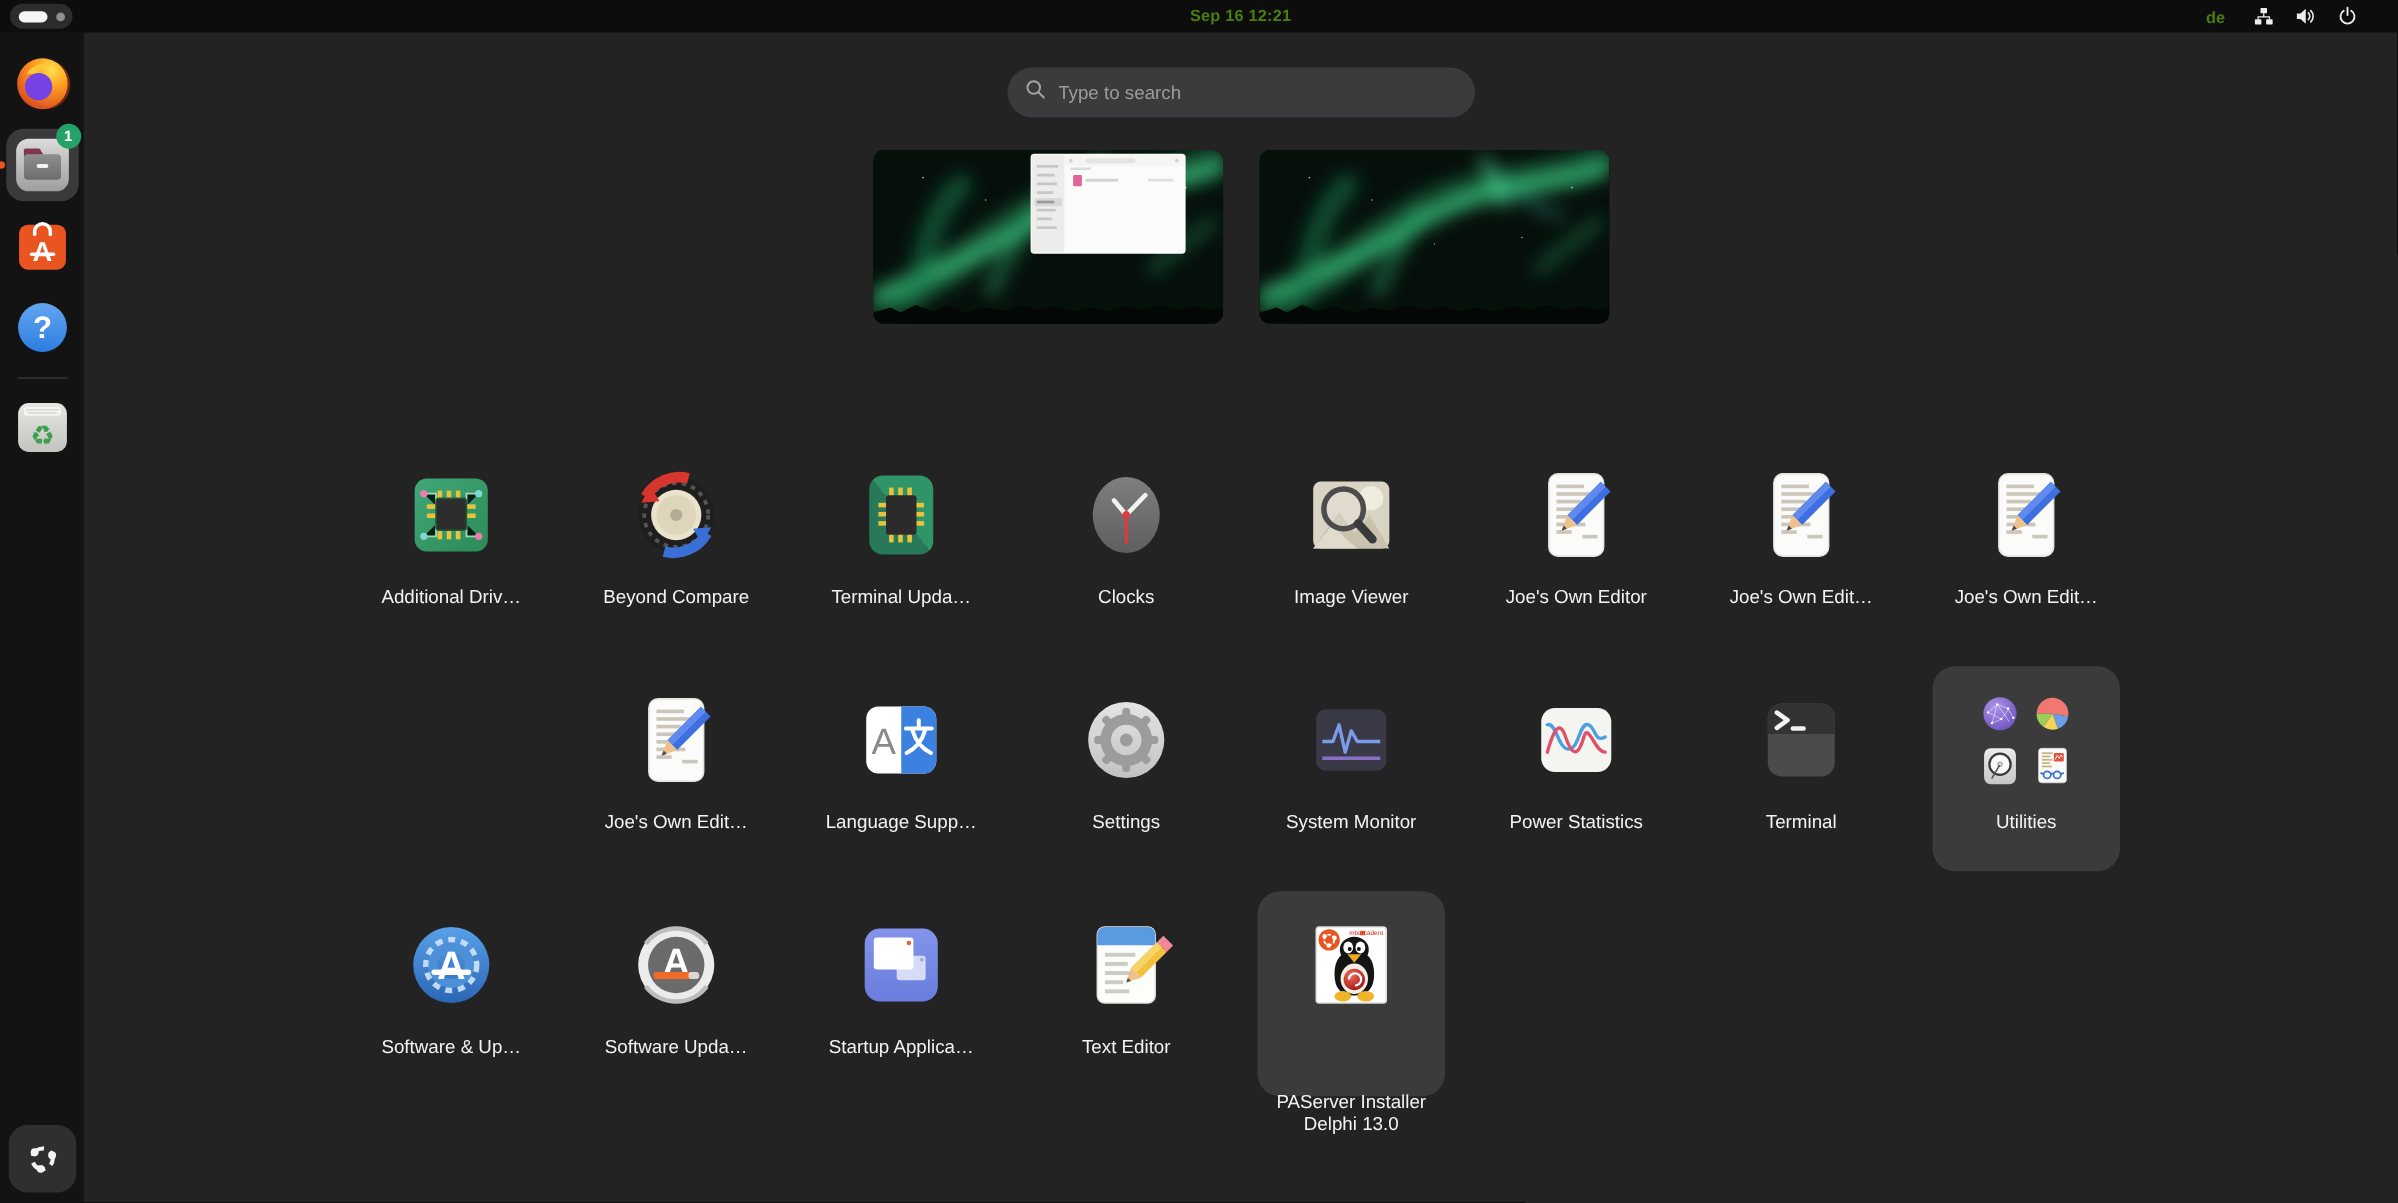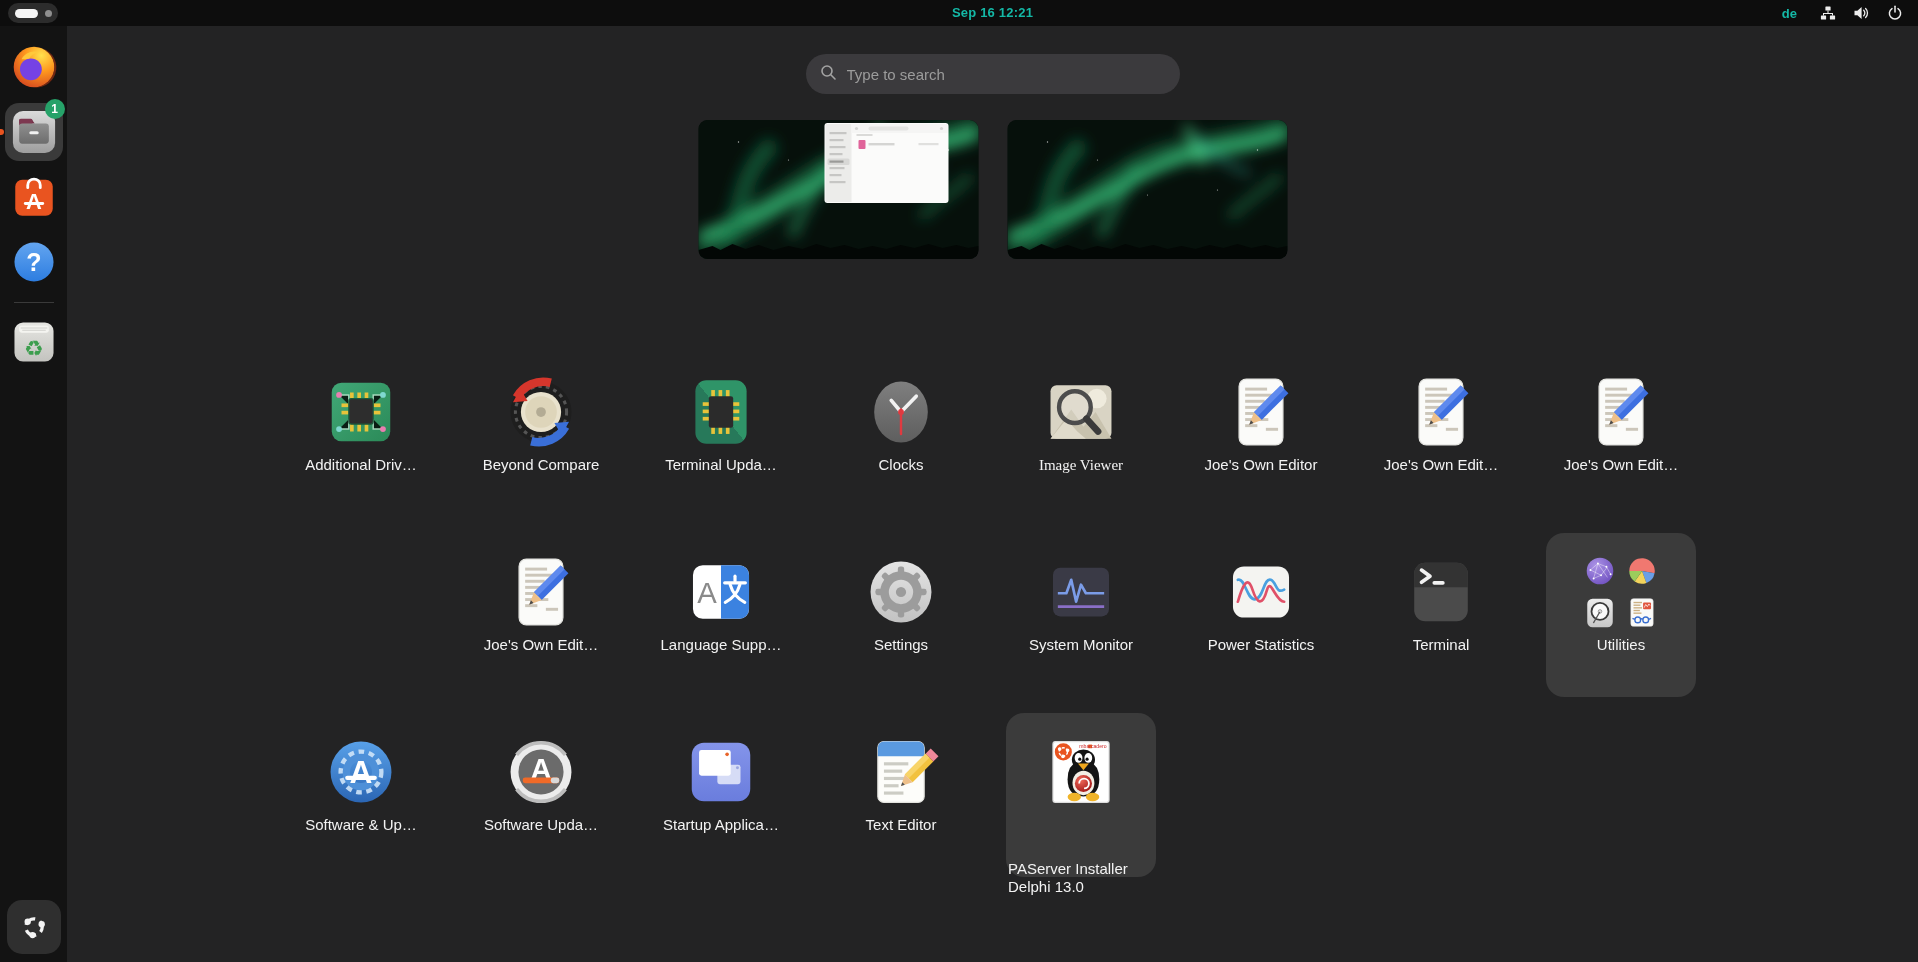--- a/index.html
+++ b/index.html
@@ -2,31 +2,31 @@
 <html><head>
 <meta charset="utf-8">
 <style>
   * { box-sizing: border-box; margin: 0; padding: 0; }
   html,body { width:1918px; height:962px; overflow:hidden; background:#000;
     font-family:"Liberation Sans", sans-serif; }
   .screen { position:relative; width:1918px; height:962px; background:#232324; }
 
   
   .topbar { position:absolute; left:0; top:0; width:1918px; height:26px;
-    background:#0d0d0d; color:#14b8a6; z-index:10; }
+    background:#0d0d0d; color:#4d7c0f; z-index:10; }
   .ws-pill { position:absolute; left:8px; top:3px; height:20px; width:50px;
     background:#2c2c2c; border-radius:10px; display:flex; align-items:center;
     justify-content:center; gap:7px; cursor:pointer; }
   .ws-pill .pill { width:23px; height:9px; border-radius:4.5px; background:#f5f5f5; }
   .ws-pill .dot  { width:7px; height:7px; border-radius:50%; background:#8f8f8f; }
   .clock { position:absolute; left:67px; right:0; top:0; height:26px;
     line-height:26px; text-align:center; font-size:13px; font-weight:700;
     letter-spacing:.2px; cursor:pointer; }
   .tray { position:absolute; right:0; top:0; height:26px; display:flex;
-    align-items:center; gap:17px; padding-right:15px; cursor:pointer; }
+    align-items:center; gap:17px; padding-right:32px; cursor:pointer; }
   .tray .kbd { font-size:13px; font-weight:700; margin-right:6px; }
   .tray svg { display:block; }
 
   
   .dock { position:absolute; left:0; top:26px; width:67px; height:936px;
     background:#131313; display:flex; flex-direction:column; align-items:center;
     padding-top:12px; z-index:5; }
   .dock-item { position:relative; width:58px; height:58px; margin-bottom:7px;
     border-radius:14px; display:flex; align-items:center; justify-content:center;
     cursor:pointer; }
@@ -60,22 +60,22 @@
 
   .appgrid { position:absolute; left:204px; top:327px;
     display:grid; grid-template-columns:repeat(8,180px); grid-auto-rows:180px;
     justify-items:center; }
   .tile { width:150px; height:164px; border-radius:18px; padding-top:20px;
     display:flex; flex-direction:column; align-items:center; cursor:pointer; }
   .tile.highlight { background:#3b3b3b; }
   .tile .appicon { width:78px; height:78px; display:flex; align-items:center;
     justify-content:center; }
   .tile .appicon svg { width:78px; height:78px; display:block; }
-  .tile .applabel { margin-top:5px; font-size:15px; line-height:18px; color:#f3f3f3;
-    text-align:left; max-width:146px; }
+  .tile .applabel { margin-top:18px; font-size:15px; line-height:18px; color:#f3f3f3;
+    text-align:center; max-width:146px; }
   .folder-grid { width:78px; height:78px; display:grid;
     grid-template-columns:34px 34px; grid-template-rows:34px 34px; gap:8px;
     align-content:center; justify-content:center; }
   .folder-grid svg { width:34px; height:34px; display:block; }
 </style>
 </head>
 <body>
 
 <div class="screen">
 
@@ -379,21 +379,21 @@
               </defs>
               <ellipse cx="32" cy="32" rx="22" ry="25" fill="url(#gck)"></ellipse>
               <line x1="32" y1="32" x2="44.5" y2="19" stroke="#f2f2f2" stroke-width="3" stroke-linecap="round"></line>
               <line x1="32" y1="32" x2="24" y2="22.5" stroke="#f2f2f2" stroke-width="3" stroke-linecap="round"></line>
               <line x1="32" y1="30" x2="32" y2="50" stroke="#e03a40" stroke-width="2" stroke-linecap="round"></line>
               <circle cx="32" cy="32" r="2.4" fill="#e03a40"></circle>
             </svg>
           </div>
           <div class="applabel">Clocks</div>
         </div>
-        <div class="tile" style="grid-area: 1 / 5; font-family: Liberation Serif, serif;">
+        <div class="tile" style="grid-area: 1 / 5;">
           <div class="appicon">
             <svg viewBox="0 0 64 64">
               <rect x="7" y="10" width="50" height="44" rx="5" fill="#d9d4c4"></rect>
               <circle cx="45" cy="21" r="8" fill="#efebdd"></circle>
               <path d="M7 54l17-24 10 14 10-12 13 22z" fill="#c8c2ae"></path>
               <path d="M7 54l13-16 9 10 7 6z" fill="#e6e1d2" opacity=".8"></path>
               <circle cx="27" cy="28" r="13" fill="#ffffff" opacity=".18"></circle>
               <circle cx="27" cy="28" r="13" stroke="#4c4c4c" stroke-width="3.6" fill="none"></circle>
               <line x1="36.5" y1="37.5" x2="46" y2="48" stroke="#3a3a3a" stroke-width="5.5" stroke-linecap="round"></line>
             </svg>

